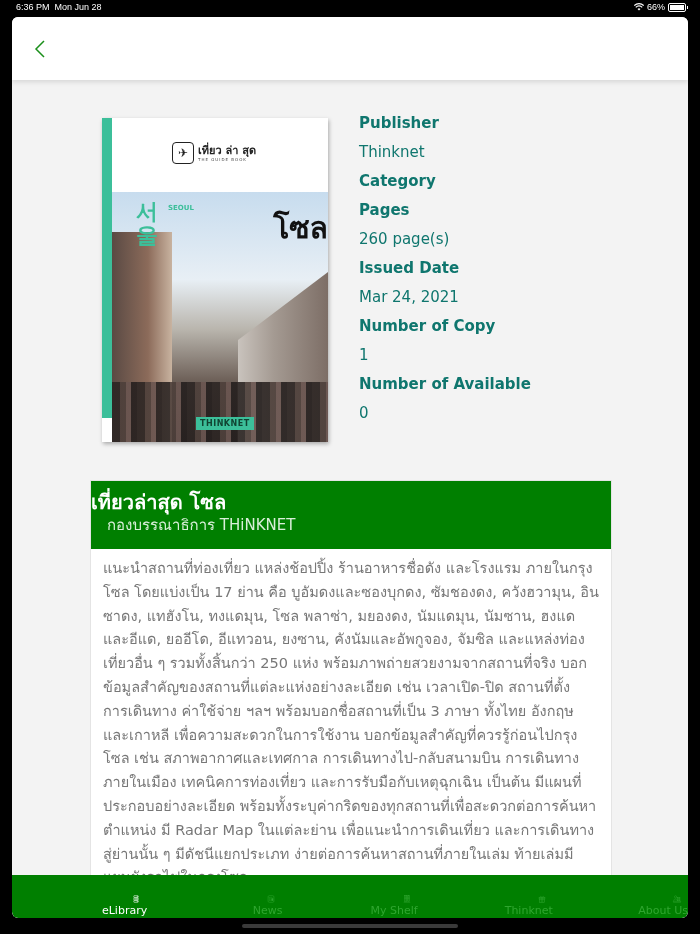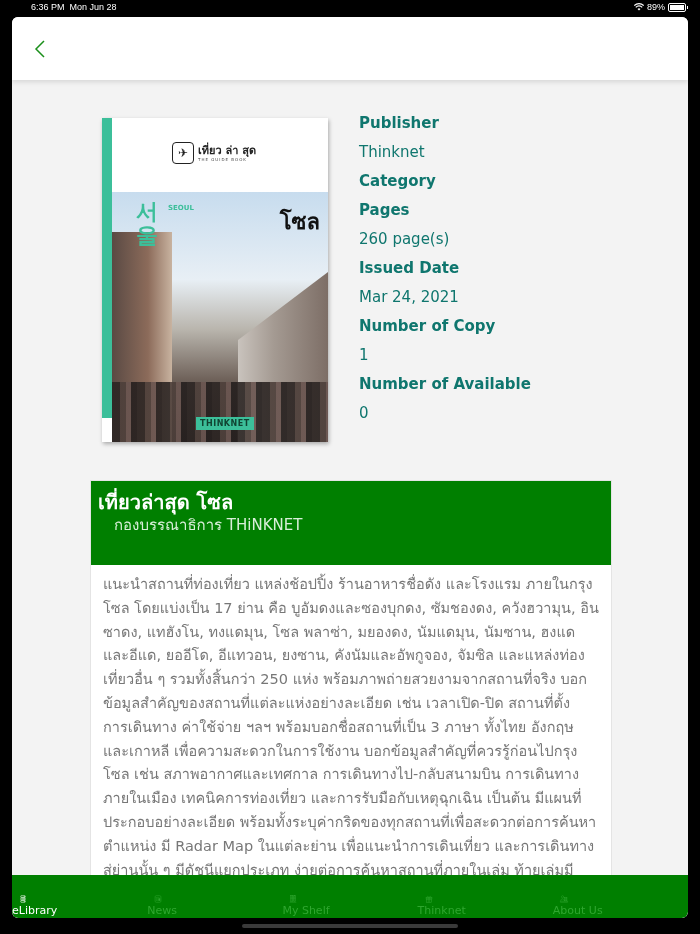--- a/index.html
+++ b/index.html
@@ -1,20 +1,20 @@
 <!DOCTYPE html>
 <html><head>
 <meta charset="utf-8">
 <style>
   html, body { margin:0; padding:0; }
   body { width:700px; height:934px; background:#000; position:relative; overflow:hidden;
          font-family:"DejaVu Sans", sans-serif; }
   .statusbar { position:absolute; left:0; top:0; width:700px; height:16px; color:#fff; font-size:9px;
                font-family:"Liberation Sans", sans-serif; }
-  .statusbar .time { position:absolute; left:31px; top:2px; }
+  .statusbar .time { position:absolute; left:16px; top:2px; }
   .statusbar .right { position:absolute; right:14px; top:2px; display:flex; align-items:center; gap:3px; }
   .battery { width:16px; height:7px; border:1px solid #fff; border-radius:2px; position:relative; }
   .battery .fill { position:absolute; inset:1px; background:#fff; }
   .battery::after { content:""; position:absolute; right:-3px; top:2px; width:1px; height:3px; background:#fff; }
 
   .frame { position:absolute; left:12px; top:17px; width:676px; height:901px; background:#f3f3f3;
            border-radius:6px 6px 6px 6px; overflow:hidden; }
   .navbar { position:absolute; left:0; top:0; width:676px; height:63px; background:#fff;
             box-shadow:0 2px 5px rgba(0,0,0,0.12); }
   .back { position:absolute; left:20px; top:20px; width:18px; height:24px; cursor:pointer; }
@@ -30,56 +30,56 @@
   .cover .photo { position:absolute; left:10px; top:74px; width:216px; height:250px;
      background: linear-gradient(180deg,#c7dcee 0%,#e8eff5 35%,#b9b5ad 55%,#6f625a 75%,#3d3533 100%); }
   .cover .bldL { position:absolute; left:0; top:40px; width:60px; height:210px;
      background:linear-gradient(90deg,#5a4a44,#8c6b5a 60%,#c8b3a0); }
   .cover .bldR { position:absolute; right:0; top:80px; width:90px; height:170px;
      background:linear-gradient(270deg,#7d6e66,#a49a92 60%,#c9c3bd); clip-path:polygon(0 40%,100% 0,100% 100%,0 100%); }
   .cover .crowd { position:absolute; left:0; bottom:0; width:216px; height:60px;
      background:repeating-linear-gradient(90deg,#2c2523 0 8px,#4d3f3a 8px 14px,#6a5550 14px 19px,#251f1e 19px 25px); opacity:.9; }
   .cover .korean { position:absolute; left:24px; top:8px; color:#3cbf9a; font-size:22px; font-weight:bold; line-height:24px; width:26px; }
   .cover .seoul { position:absolute; left:56px; top:10px; color:#3cbf9a; font-size:7px; font-weight:bold; width:8px; line-height:12px; }
-  .cover .thai { position:absolute; right:8px; top:12px; color:#111; font-size:22px; font-weight:bold; }
+  .cover .thai { position:absolute; right:0; top:12px; color:#111; font-size:30px; font-weight:bold; }
   .cover .brand { position:absolute; left:84px; bottom:12px; background:#3cbf9a; color:#143; font-size:8px; font-weight:bold;
                   padding:2px 4px; letter-spacing:.5px; }
 
   .meta { position:absolute; left:347px; top:92px; width:300px; }
   .meta .row { height:29px; line-height:29px; font-size:15px; color:#0f766e; font-family:"DejaVu Sans", sans-serif; }
   .meta .label { font-weight:bold; }
 
   .desc { position:absolute; left:78px; top:463px; width:520px; height:420px; background:#fff; border:1px solid #e4e4e4; }
-  .desc .head { background:#007f00; height:84px; padding:0 7px; box-sizing:border-box; }
+  .desc .head { background:#007f00; height:68px; padding:0 0; box-sizing:border-box; }
   .desc .title { color:#fff; font-size:20px; font-weight:bold; padding-top:8px; line-height:26px; }
   .desc .author { color:#d8efd8; font-size:15px; line-height:20px;margin-left:16px; }
   .desc .body { padding:8px 12px; font-size:14.5px; color:#777; line-height:23.8px; }
 
   .tabbar { position:absolute; left:0; top:858px; width:676px; height:43px; background:#007f00;
             border-radius:0 0 6px 6px; display:flex; }
-  .tab { flex:1; display:flex; flex-direction:column; align-items:flex-start; justify-content:flex-start; padding-top:20px; cursor:pointer; }
+  .tab { flex:1; display:flex; flex-direction:column; align-items:flex-end; justify-content:flex-start; padding-top:20px; cursor:pointer; }
   .tab svg { width:22px; height:22px; }
   .tab .lbl { font-size:11px; line-height:14px; margin-top:1px; }
   .tab.active .lbl { color:#fff; }
   .tab.inactive .lbl { color:#2fa62f; }
 
   .homebar { position:absolute; left:242px; top:924px; width:216px; height:4px; border-radius:2px; background:#3a3a3a; }
 </style>
 </head>
 <body>
 
 <div class="statusbar">
   <span class="time"><span>6:36 PM</span>&nbsp;&nbsp;<span>Mon Jun 28</span></span>
   <span class="right">
     <svg width="10" height="8" viewBox="0 0 10 8">
         <path d="M5 7.5 L3.5 6 A2 2 0 0 1 6.5 6 Z" fill="#fff"></path>
         <path d="M1.8 4.3 A4.5 4.5 0 0 1 8.2 4.3" stroke="#fff" fill="none" stroke-width="1.2"></path>
         <path d="M0.3 2.6 A6.8 6.8 0 0 1 9.7 2.6" stroke="#fff" fill="none" stroke-width="1.2"></path>
       </svg>
-    <span>89%</span>
+    <span>66%</span>
     <span class="battery">
         <span class="fill"></span>
       </span>
   </span>
 </div>
 
 <div class="frame">
   <div class="navbar">
     <div class="back">
       <svg width="18" height="24" viewBox="0 0 18 24">

